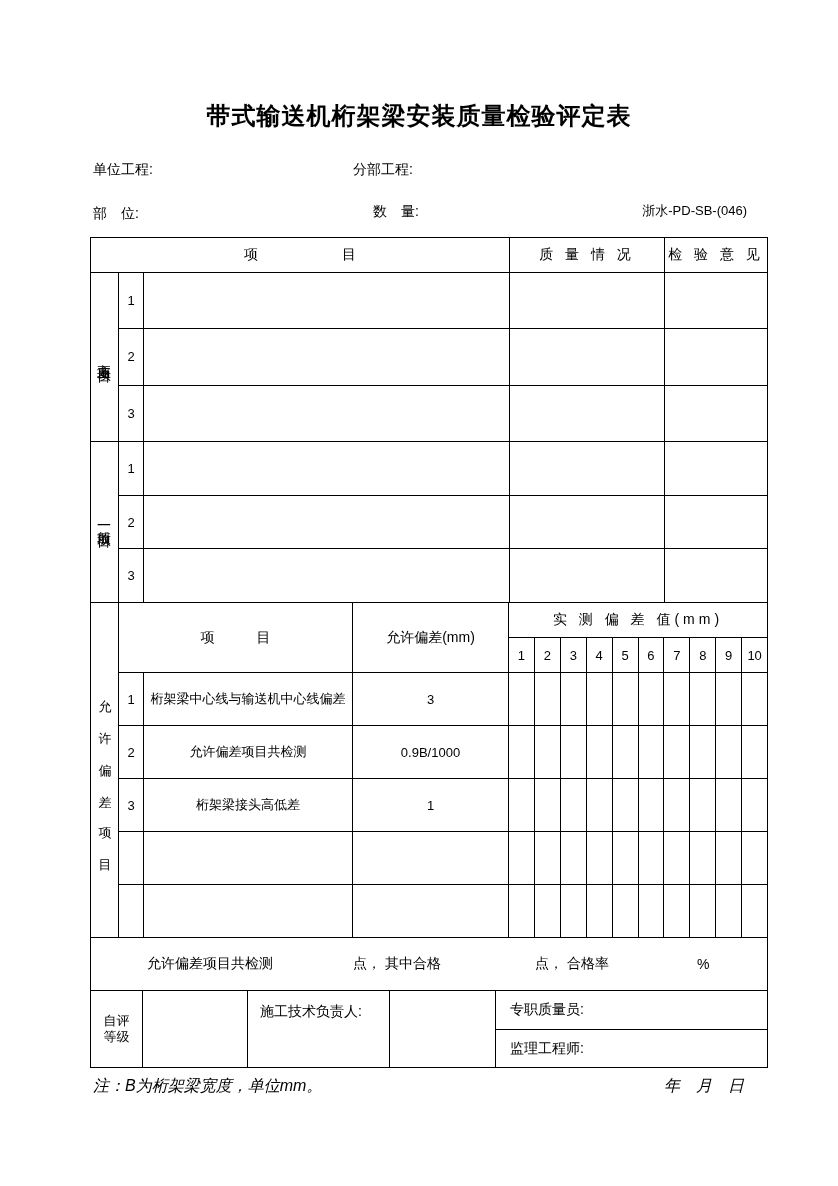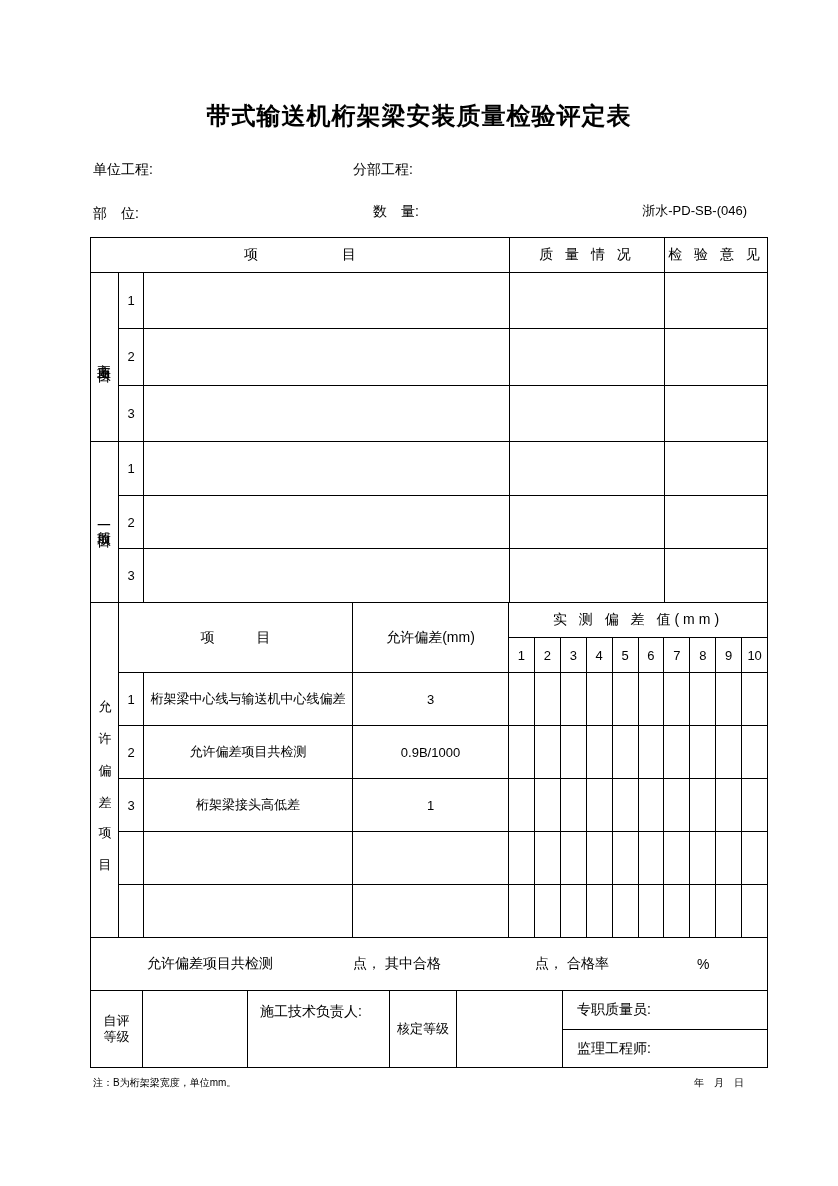--- a/index.html
+++ b/index.html
@@ -42,21 +42,21 @@
     font-size:13px; justify-content:flex-start; padding-top:86px;
   }
   .sp { letter-spacing:4px; }
   .num { font-size:13px; }
   .devitem { font-size:13px; }
   .sumcell { position:relative; justify-content:flex-start; font-size:14px; }
   .sumcell span { position:absolute; top:50%; transform:translateY(-50%); white-space:pre; }
   .tl { align-items:flex-start; justify-content:flex-start; padding:12px 0 0 12px; text-align:left; }
   .siglab { justify-content:flex-start; padding-left:14px; text-align:left; }
   .wrap2 { width:30px; line-height:16px; font-size:13px; }
-  .footer { position:absolute; top:1076px; font-size:10px; white-space:pre; }
+  .footer { position:absolute; top:1076px; font-size:16px; white-space:pre;font-style:italic; }
   .fnote { left:93px; }
   .fdate { right:94px; }
 </style>
 </head>
 <body>
 
 <div class="page">
 
   <div class="title">带式输送机桁架梁安装质量检验评定表</div>
 
@@ -236,21 +236,20 @@
         <span style="left:606px">%</span>
       </div>
     </div>
 
     <div class="r" style="flex:1">
       <div class="cell nb" style="width:52px">
         <span class="wrap2">自评等级</span>
       </div>
       <div class="cell nb" style="width:105px"></div>
       <div class="cell nb tl" style="width:142px">施工技术负责人:</div>
-      <div class="cell nb devitem" style="width:67px">核定等级</div>
       <div class="cell nb" style="width:106px"></div>
       <div class="colflex" style="flex:1">
         <div class="cell nr siglab" style="height:39px;flex:none">专职质量员:</div>
         <div class="cell nr nb siglab" style="flex:1">监理工程师:</div>
       </div>
     </div>
 
   </div>
 
   <div class="footer fnote">注：B为桁架梁宽度，单位mm。</div>

